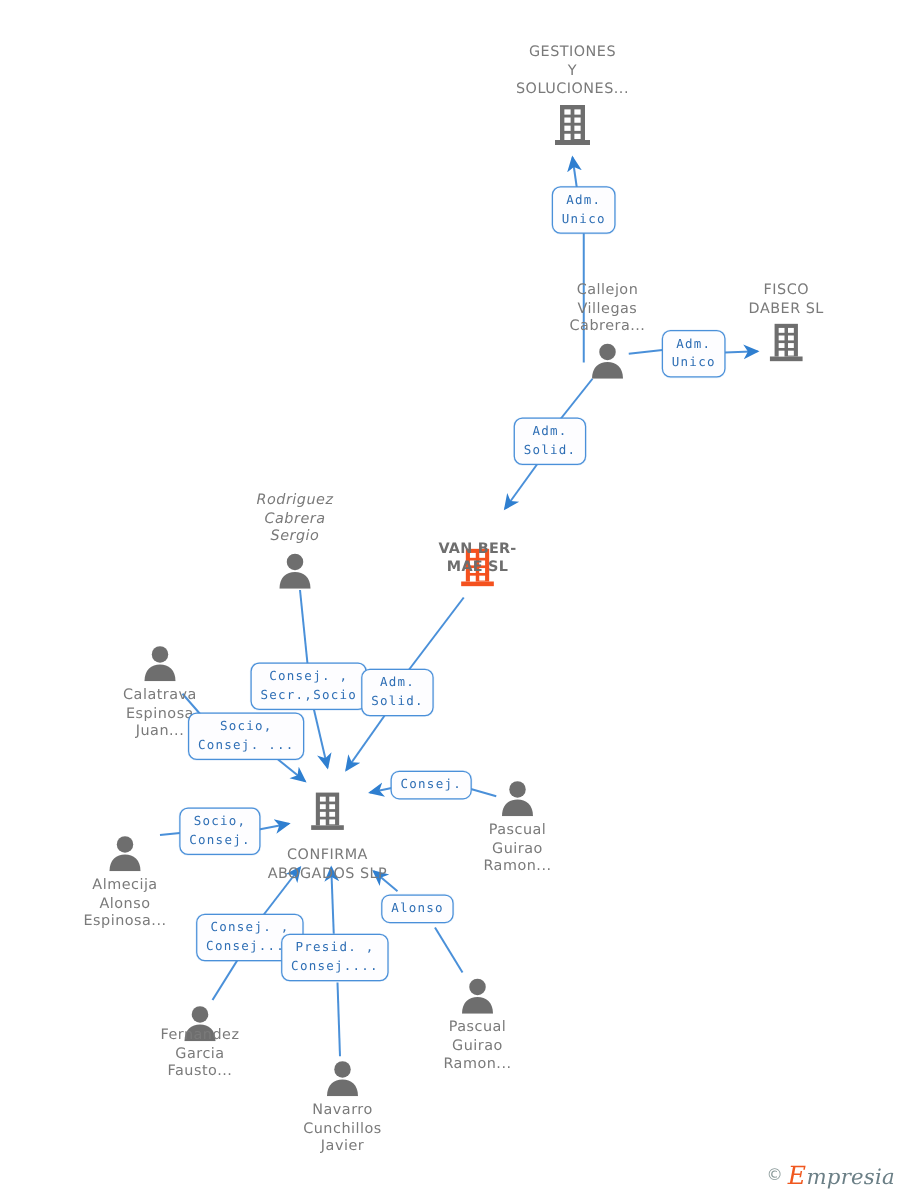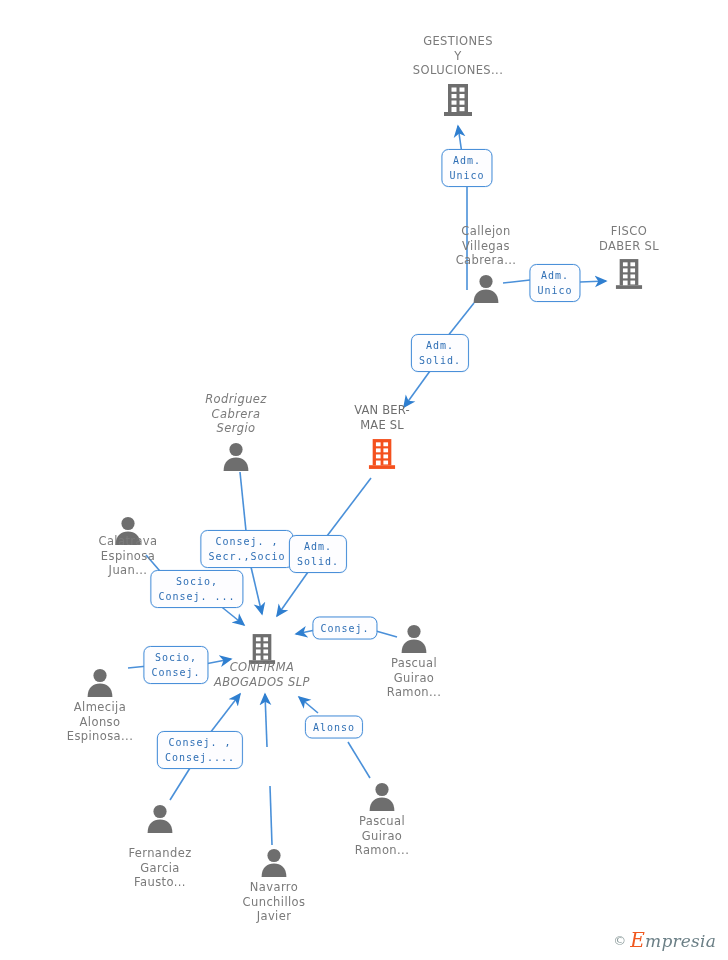--- a/index.html
+++ b/index.html
@@ -10,21 +10,21 @@
 
   svg#edges{position:absolute;left:0;top:0;width:728px;height:960px;}
 
   
   .node{position:absolute;width:0;height:0;}
   .node .glyph{position:absolute;transform:translate(-50%,-50%);}
   .node .caption{position:absolute;left:50%;transform:translateX(-50%);
         text-align:center;white-space:pre-line;color:#7a7a7a;
         font-size:11.5px;line-height:14.5px;letter-spacing:.4px;}
   .node.company .caption{color:#7a7a7a;}
-  .node.focus .caption{color:#6e6e6e;font-weight:normal;letter-spacing:.2px;}
+  .node.focus .caption{color:#6e6e6e;font-weight:bold;letter-spacing:.2px;margin-top:28px;}
 
   
   .bldg{display:block;}
   
   .person{display:block;}
 
   
   .rel{position:absolute;transform:translate(-50%,-50%);
        border:1.4px solid #4a90d9;border-radius:7px;background:#fdfdff;
        color:#2f6fb5;font-size:10px;line-height:15px;letter-spacing:1px;
@@ -176,21 +176,21 @@
 Sergio</span>
   </div>
 
   <div class="node person" style="left:128px;top:530px;">
     <span class="glyph">
       <svg class="person" width="30" height="30" viewBox="0 0 30 30">
         <circle cx="15" cy="8.5" r="6.6" fill="#6e6e6e"></circle>
         <path d="M2.6,30 C2.6,20.6 8.2,16.6 15,16.6 C21.8,16.6 27.4,20.6 27.4,30 Z" fill="#6e6e6e"></path>
       </svg>
     </span>
-    <span class="caption" style="top:4px;width:110px;text-align:center;">Calatrava
+    <span class="caption" style="top:18px;width:110px;text-align:center;">Calatrava
 Espinosa
 Juan...</span>
   </div>
 
   <div class="node company" style="left:262px;top:649px;">
     <span class="glyph">
       <svg class="bldg" width="28" height="32" viewBox="0 0 30 34">
         <rect x="5" y="1" width="20" height="28" fill="#6e6e6e"></rect>
         <rect x="1" y="29" width="28" height="4" fill="#6e6e6e"></rect>
         <g fill="#ffffff">
@@ -198,21 +198,21 @@
             <rect x="16.5" y="4.5" width="5" height="4.2"></rect>
           <rect x="8.5" y="11" width="5" height="4.2"></rect>
             <rect x="16.5" y="11" width="5" height="4.2"></rect>
           <rect x="8.5" y="17.5" width="5" height="4.2"></rect>
             <rect x="16.5" y="17.5" width="5" height="4.2"></rect>
           <rect x="8.5" y="24" width="5" height="5"></rect>
             <rect x="16.5" y="24" width="5" height="4.2"></rect>
         </g>
       </svg>
     </span>
-    <span class="caption" style="top:11px;width:140px;font-style:italic;">CONFIRMA
+    <span class="caption" style="top:27px;width:140px;">CONFIRMA
 ABOGADOS SLP</span>
   </div>
 
   <div class="node person" style="left:100px;top:682px;">
     <span class="glyph">
       <svg class="person" width="30" height="30" viewBox="0 0 30 30">
         <circle cx="15" cy="8.5" r="6.6" fill="#6e6e6e"></circle>
         <path d="M2.6,30 C2.6,20.6 8.2,16.6 15,16.6 C21.8,16.6 27.4,20.6 27.4,30 Z" fill="#6e6e6e"></path>
       </svg>
     </span>
@@ -245,21 +245,21 @@
 Ramon...</span>
   </div>
 
   <div class="node person" style="left:160px;top:818px;">
     <span class="glyph">
       <svg class="person" width="30" height="30" viewBox="0 0 30 30">
         <circle cx="15" cy="8.5" r="6.6" fill="#6e6e6e"></circle>
         <path d="M2.6,30 C2.6,20.6 8.2,16.6 15,16.6 C21.8,16.6 27.4,20.6 27.4,30 Z" fill="#6e6e6e"></path>
       </svg>
     </span>
-    <span class="caption" style="top:28px;width:120px;">Fernandez
+    <span class="caption" style="top:2px;width:120px;">Fernandez
 Garcia
 Fausto...</span>
   </div>
 
   <div class="node person" style="left:274px;top:862px;">
     <span class="glyph">
       <svg class="person" width="30" height="30" viewBox="0 0 30 30">
         <circle cx="15" cy="8.5" r="6.6" fill="#6e6e6e"></circle>
         <path d="M2.6,30 C2.6,20.6 8.2,16.6 15,16.6 C21.8,16.6 27.4,20.6 27.4,30 Z" fill="#6e6e6e"></path>
       </svg>
@@ -280,19 +280,21 @@
   <div class="rel" style="left:318px;top:554px;">Adm.
 Solid.</div>
   <div class="rel" style="left:197px;top:589px;">Socio,
 Consej. ...</div>
   <div class="rel" style="left:345px;top:628px;">Consej.</div>
   <div class="rel" style="left:176px;top:665px;">Socio,
 Consej.</div>
   <div class="rel" style="left:334px;top:727px;">Alonso</div>
   <div class="rel" style="left:200px;top:750px;">Consej. ,
 Consej....</div>
+  <div class="rel" style="left:268px;top:766px;">Presid. ,
+Consej....</div>
 
   <div id="watermark">
     <span class="c">©</span>
     <span class="brand"><span class="e">E</span><span>mpresia</span></span>
   </div>
 
 </div>
 
 </body></html>

